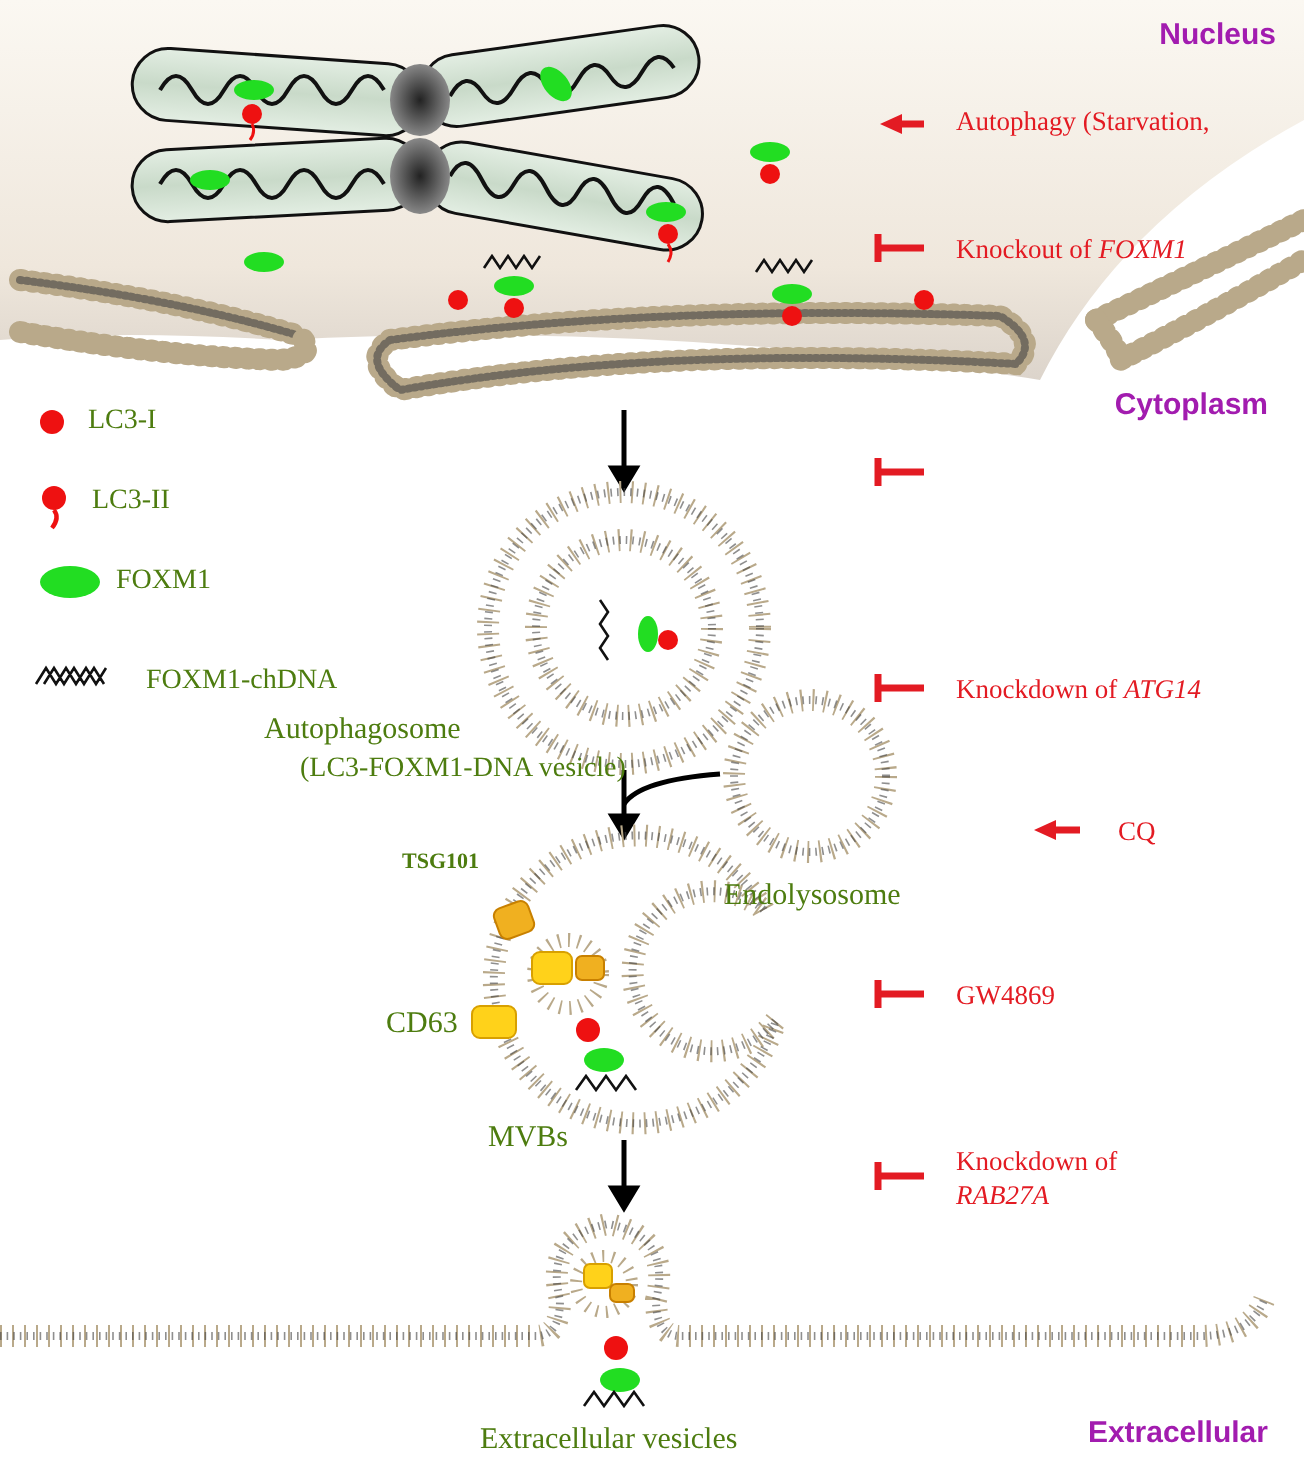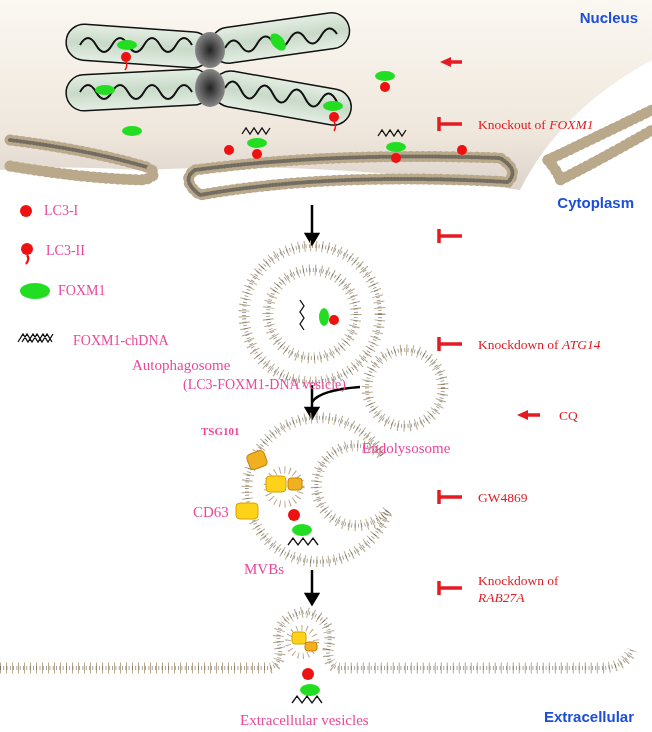--- a/index.html
+++ b/index.html
@@ -1,19 +1,19 @@
 <!DOCTYPE html>
 <html><head>
 <meta charset="utf-8">
 <style>
   html,body{margin:0;padding:0;background:#fff;}
   body{width:652px;height:732px;position:relative;overflow:hidden;font-family:"Liberation Serif",serif;}
   svg{position:absolute;left:0;top:0;}
-  .lbl{position:absolute;font-family:"Liberation Serif",serif;font-size:14px;color:#ec4899;white-space:nowrap;}
-  .region{position:absolute;font-family:"Liberation Sans",sans-serif;font-weight:bold;font-size:15px;color:#1d4ed8;}
+  .lbl{position:absolute;font-family:"Liberation Serif",serif;font-size:14px;color:#4d7c0f;white-space:nowrap;}
+  .region{position:absolute;font-family:"Liberation Sans",sans-serif;font-weight:bold;font-size:15px;color:#a21caf;}
   .red{color:#e31b23;font-size:13.5px;line-height:17px;white-space:normal;}
   .red i{font-style:italic;}
 </style>
 </head>
 <body>
 
 <svg width="652" height="732" viewBox="0 0 652 732">
   <defs>
     <linearGradient id="nucGrad" x1="0" y1="0" x2="0" y2="1">
       <stop offset="0" stop-color="#fbf8f2"></stop>
@@ -178,28 +178,29 @@
 <div class="region" style="right:14px;top:9px;">Nucleus</div>
 <div class="region" style="right:18px;top:194px;">Cytoplasm</div>
 <div class="region" style="right:18px;top:708px;text-align:right;">Extracellular</div>
 
 <div class="lbl" style="left:44px;top:203px;">LC3-I</div>
 <div class="lbl" style="left:46px;top:243px;">LC3-II</div>
 <div class="lbl" style="left:58px;top:283px;">FOXM1</div>
 <div class="lbl" style="left:73px;top:333px;">FOXM1-chDNA</div>
 
 <div class="lbl" style="left:132px;top:357px;font-size:15px;">Autophagosome</div>
-<div class="lbl" style="left:150px;top:377px;margin-left:33px;">(LC3-FOXM1-DNA vesicle)</div>
+<div class="lbl" style="left:150px;top:377px;">(LC3-FOXM1-DNA vesicle)</div>
 <div class="lbl" style="left:362px;top:440px;font-size:15px;">Endolysosome</div>
 <div class="lbl" style="left:201px;top:425px;font-size:11px;font-weight:bold;">TSG101</div>
 <div class="lbl" style="left:193px;top:504px;font-size:15px;">CD63</div>
 <div class="lbl" style="left:244px;top:561px;font-size:15px;">MVBs</div>
 <div class="lbl" style="left:240px;top:712px;font-size:15px;text-align:right;">Extracellular vesicles</div>
 
 <div class="lbl red" style="left:478px;top:52px;">
+  <div>Autophagy (Starvation,</div>
 </div>
 <div class="lbl red" style="left:478px;top:116px;">
   <span>Knockout of </span><i>FOXM1</i>
 </div>
 <div class="lbl red" style="left:478px;top:219px;">
 </div>
 <div class="lbl red" style="left:478px;top:336px;">
   <span>Knockdown of </span><i>ATG14</i>
 </div>
 <div class="lbl red" style="left:559px;top:407px;">CQ</div>

